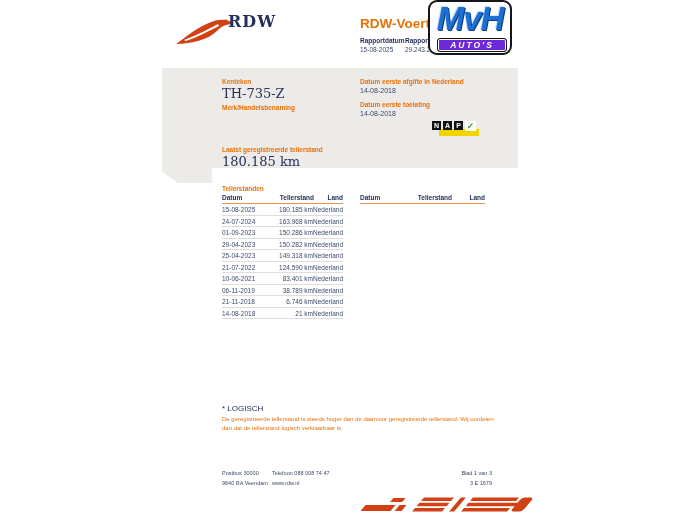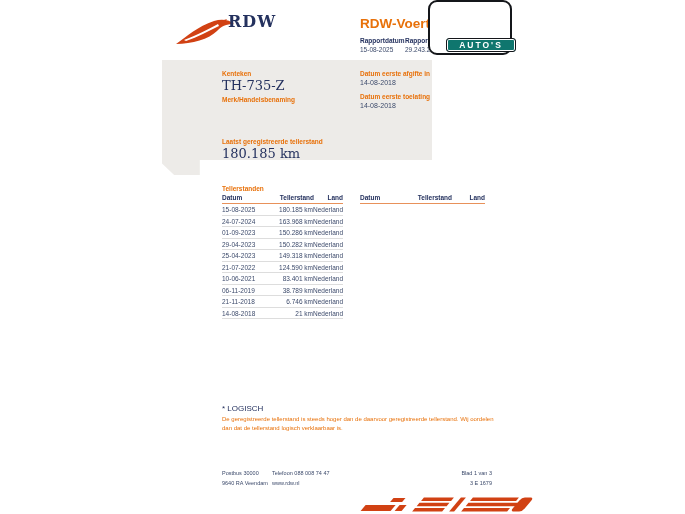--- a/index.html
+++ b/index.html
@@ -19,26 +19,26 @@
   #rapportnummer-label{left:405px;top:37px;}
   #rapportnummer-value{left:405px;top:46px;}
 
   
   #mvh-logo{left:428px;top:0px;width:84px;height:55px;background:#fff;border:2.5px solid #14161a;
      border-radius:9px;box-sizing:border-box;z-index:30;}
   #mvh-text{position:absolute;left:0;top:-2px;width:100%;text-align:center;
      font-size:33px;font-weight:900;font-style:italic;color:#1d6fd2;
      font-family:"Liberation Sans",sans-serif;
      text-shadow:1px 1px 0 #0a3a7c, -1px -1px 0 #cfe4ff;letter-spacing:-1px;}
-  #mvh-bar{position:absolute;left:16px;top:36px;width:68px;height:12px;background:#0f766e;
+  #mvh-bar{position:absolute;left:7px;top:36px;width:68px;height:12px;background:#6d28d9;
      border:1.5px solid #14161a;border-radius:3px;box-shadow:inset 0 0 0 1px #fff;
-     text-align:center;font-size:8.5px;font-weight:900;color:#fff;letter-spacing:2px;line-height:12px;}
-
-  
-  #panel{left:162px;top:60px;width:270px;height:115px;background:#edebe8;
+     text-align:center;font-size:8.5px;font-weight:900;color:#fff;letter-spacing:2px;line-height:12px;font-style:italic;}
+
+  
+  #panel{left:162px;top:68px;width:356px;height:115px;background:#edebe8;
      clip-path:polygon(0 0,100% 0,100% 87%,14% 87%,14% 100%,4.5% 100%,0 90%);}
   .plabel{font-size:6.5px;font-weight:bold;color:#e8710a;}
   .pbig{font-family:"DejaVu Serif","Liberation Serif",serif;font-size:13px;color:#24315e;line-height:15px;}
   .psmall{font-size:7px;color:#3c4a6b;}
   #kenteken-label{left:60px;top:10px;} #kenteken-value{left:60px;top:18px;}
   #merk-label{left:60px;top:36px;} #merk-value{left:60px;top:44px;width:145px;}
   #teller-label{left:60px;top:78px;} #teller-value{left:60px;top:86px;}
   #afgifte-label{left:198px;top:10px;width:135px;} #afgifte-value{left:198px;top:19px;}
   #toelating-label{left:198px;top:33px;} #toelating-value{left:198px;top:42px;}
   #oordeel{left:198px;top:54px;font-size:11.5px;font-weight:bold;color:#24315e;line-height:14px;}
@@ -85,20 +85,21 @@
   </svg>
   <div id="rdw-wordmark" class="abs">RDW</div>
 
   <div id="doc-title" class="abs">RDW-Voertuigrapport</div>
   <div id="rapportdatum-label" class="abs hlabel">Rapportdatum</div>
   <div id="rapportdatum-value" class="abs hval">15-08-2025</div>
   <div id="rapportnummer-label" class="abs hlabel">Rapportnummer</div>
   <div id="rapportnummer-value" class="abs hval">29.243.2</div>
 
   <div id="mvh-logo" class="abs">
+    <div id="mvh-text">MvH</div>
     <div id="mvh-bar">AUTO'S</div>
   </div>
 
   <div id="panel" class="abs">
     <div id="kenteken-label" class="abs plabel">Kenteken</div>
     <div id="kenteken-value" class="abs pbig">TH-735-Z</div>
     <div id="merk-label" class="abs plabel">Merk/Handelsbenaming</div>
     <div id="teller-label" class="abs plabel">Laatst geregistreerde tellerstand</div>
     <div id="teller-value" class="abs pbig">180.185 km</div>
 

